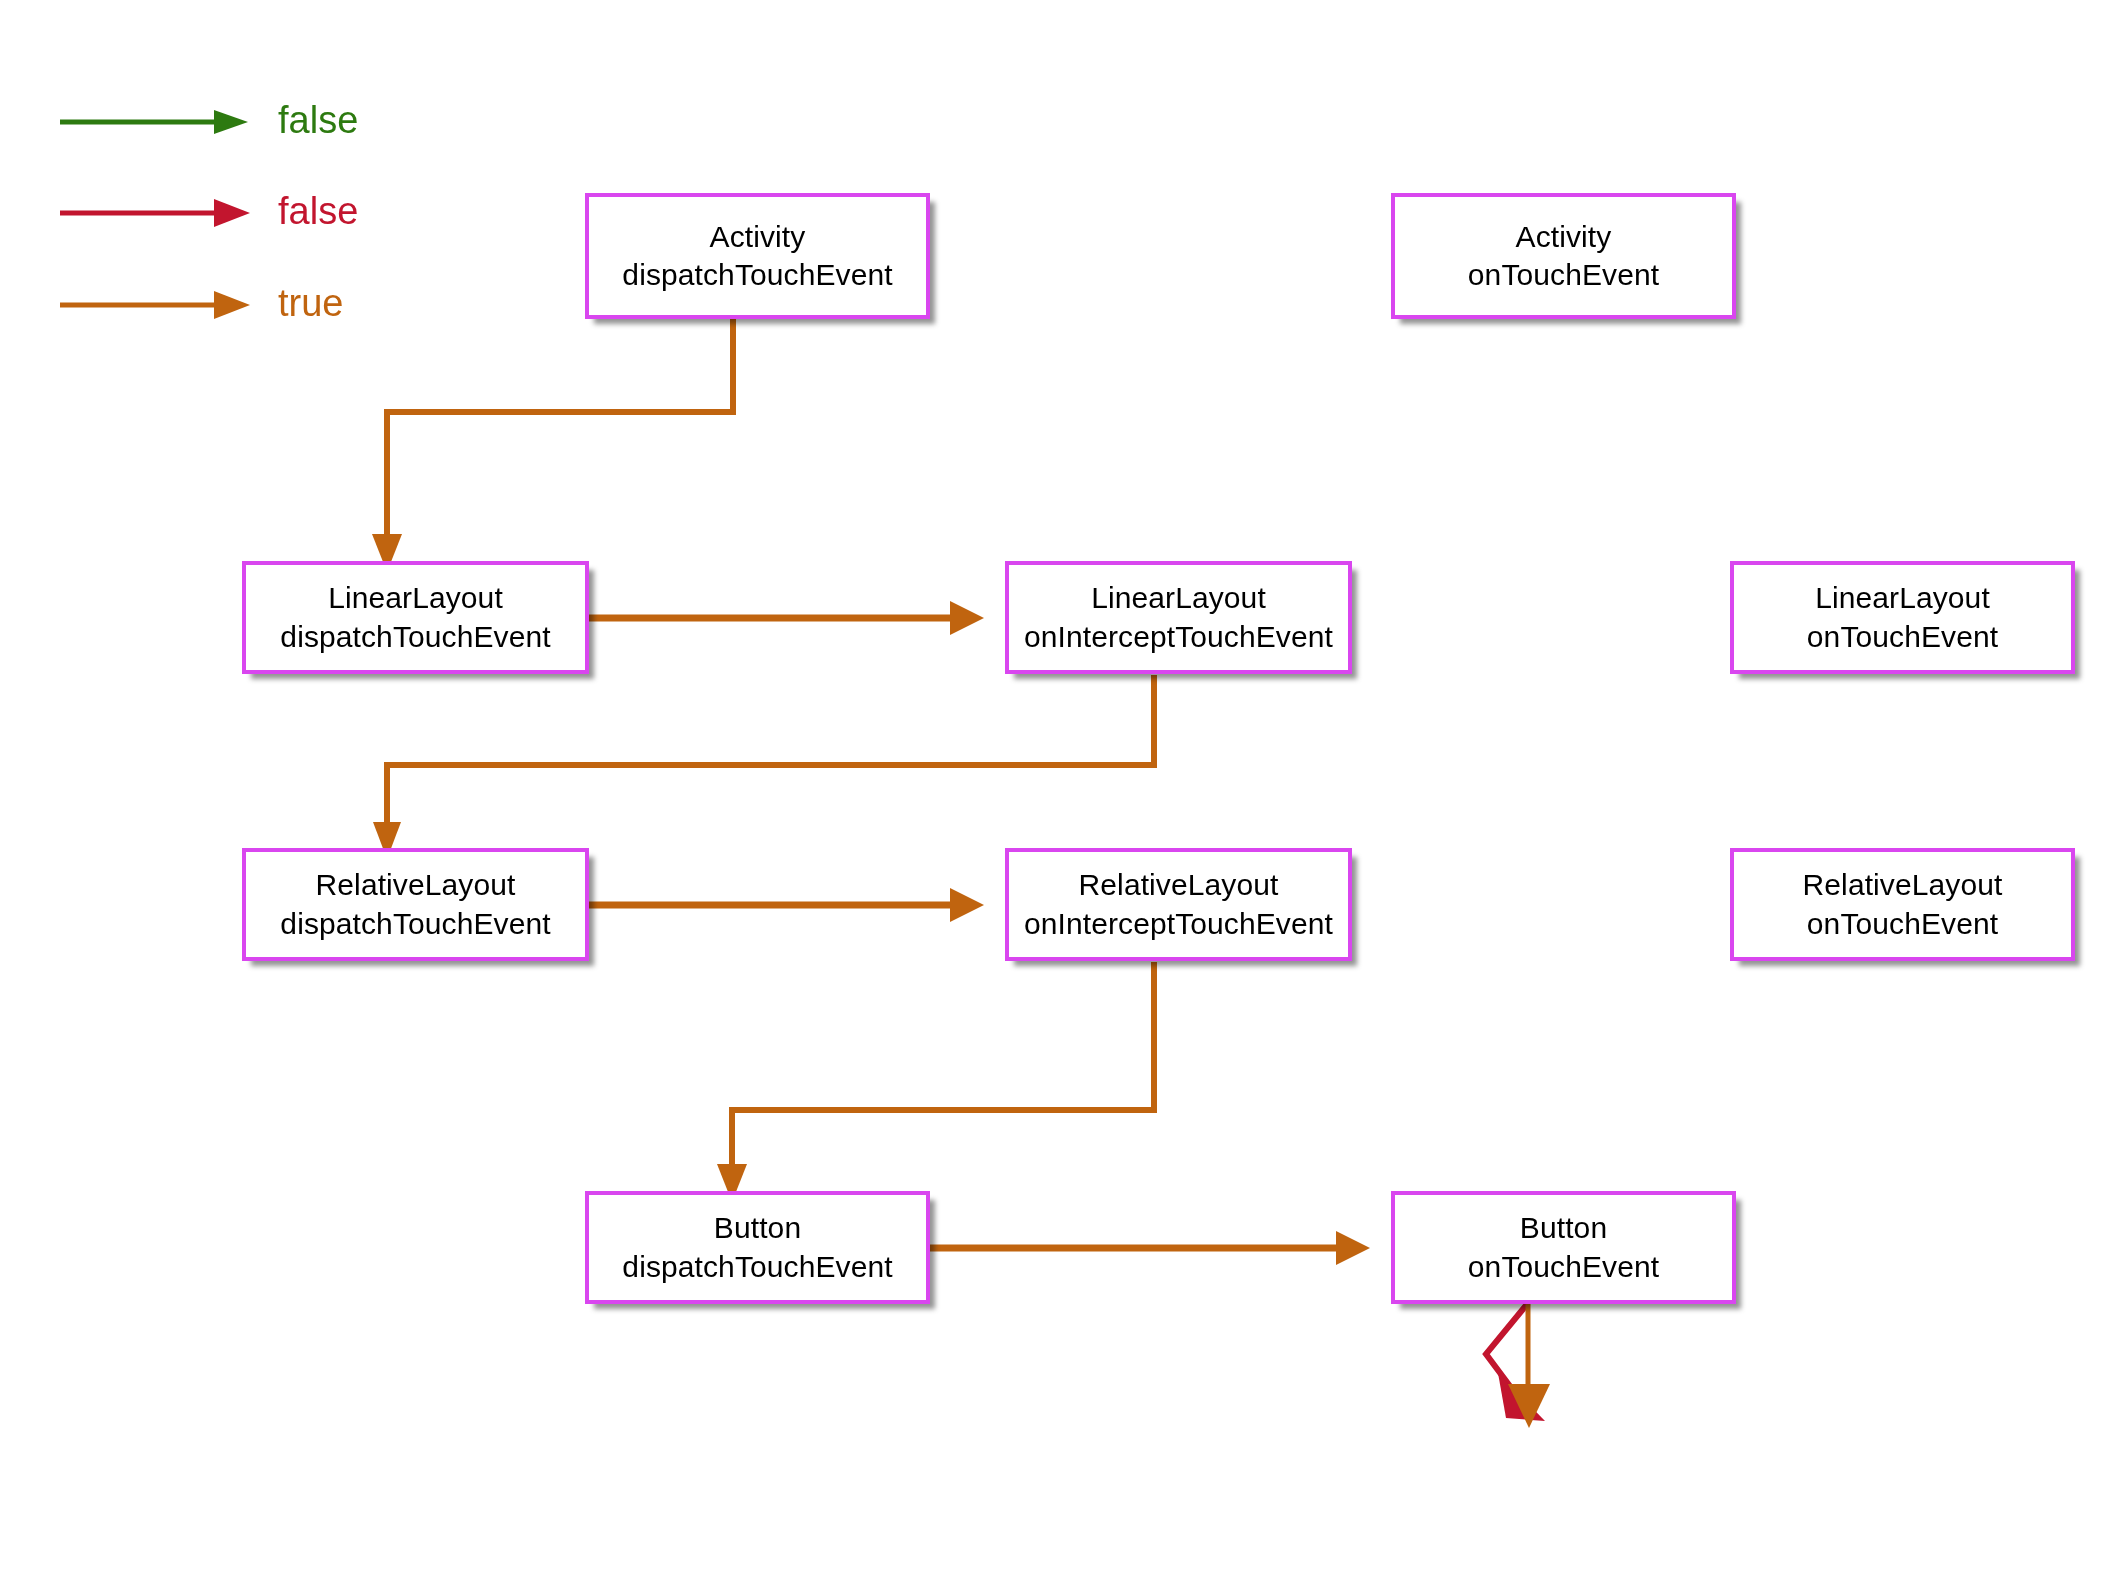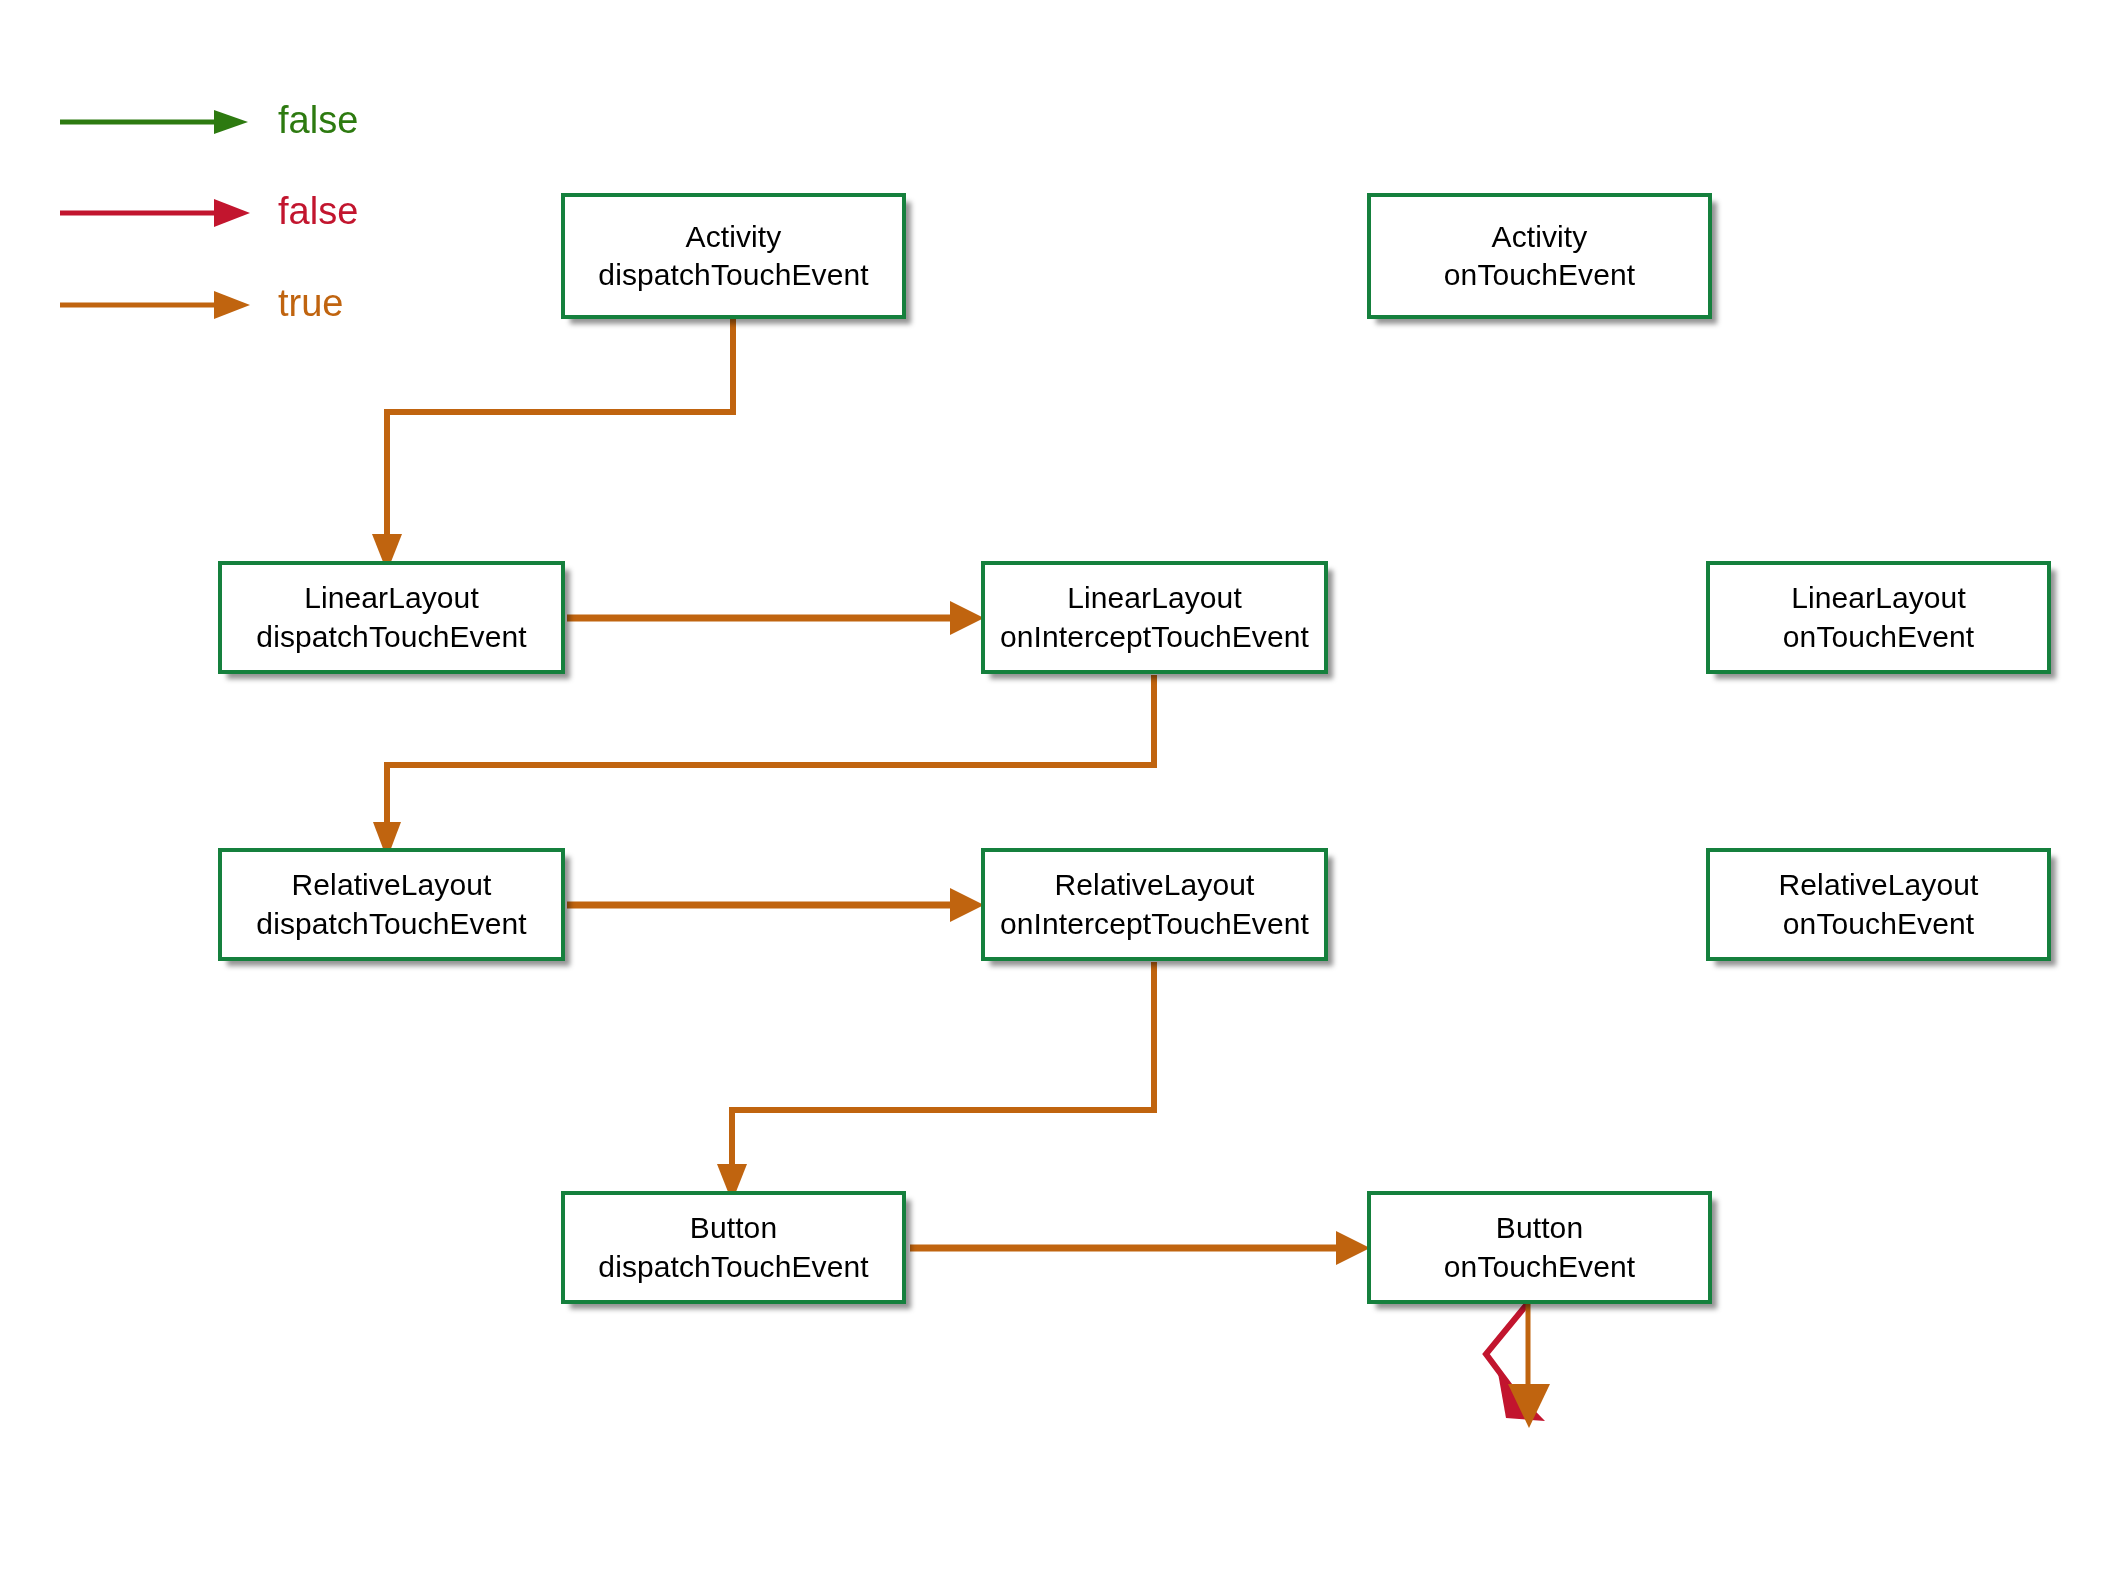--- a/index.html
+++ b/index.html
@@ -22,31 +22,32 @@
     left: 0;
     top: 0;
     width: 2125px;
     height: 1595px;
     pointer-events: none;
   }
   .node {
     position: absolute;
     box-sizing: border-box;
     background: #ffffff;
-    border: 4px solid #15803d;
+    border: 4px solid #d946ef;
     box-shadow: 7px 7px 5px -2px rgba(0,0,0,0.42);
     display: flex;
     flex-direction: column;
     align-items: center;
     justify-content: center;
     color: #000000;
     font-size: 30px;
     line-height: 1.28;
     text-align: center;
     letter-spacing: 0.1px;
+    margin-left: 24px;
   }
   .node .ln {
     display: block;
     white-space: nowrap;
   }
   .legend-label {
     position: absolute;
     font-size: 38px;
     line-height: 1;
     white-space: nowrap;

